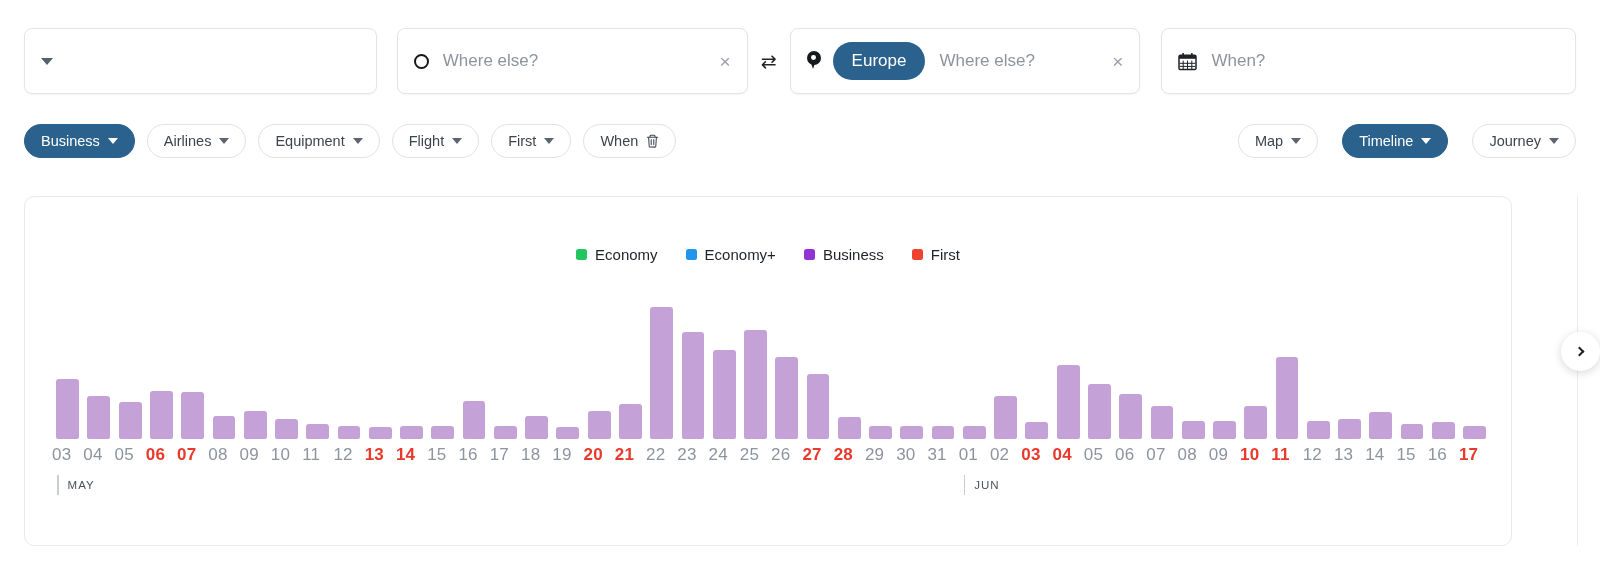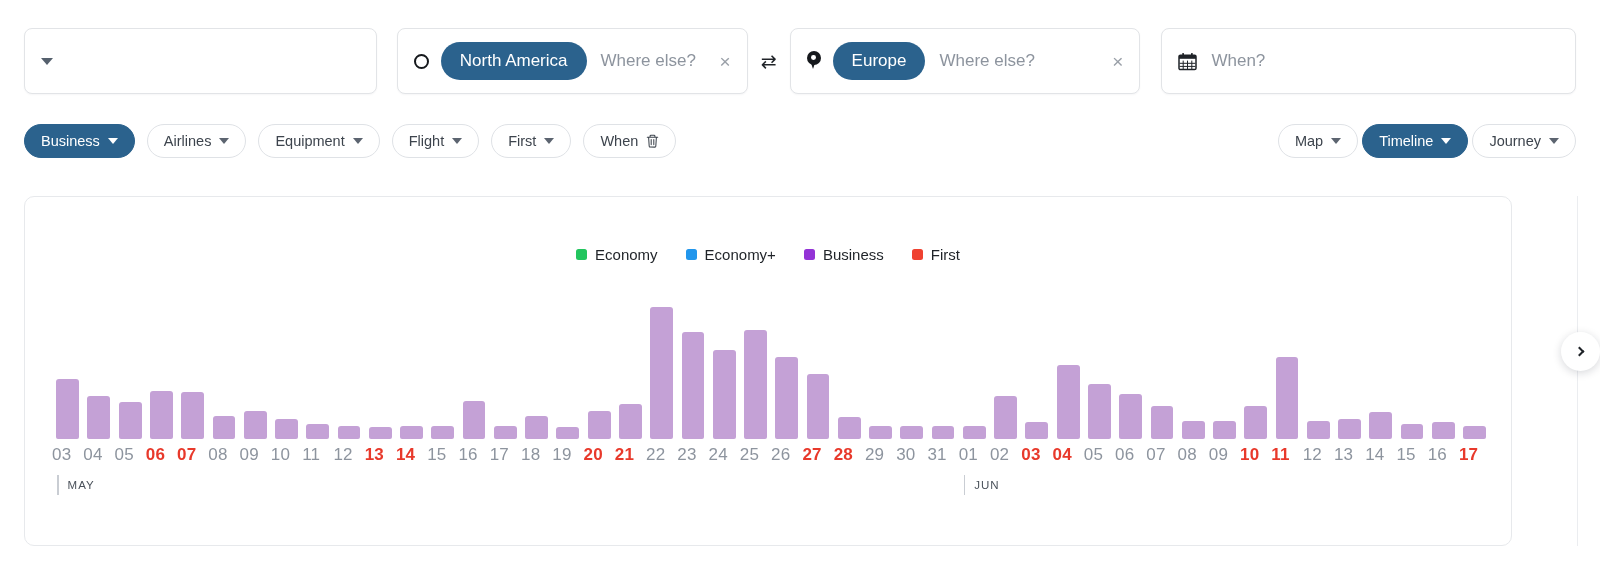--- a/index.html
+++ b/index.html
@@ -89,21 +89,21 @@
   .cal-icon { width:19px; height:19px; position:relative; flex:0 0 auto; }
   .cal-icon svg { display:block; }
 
   
   .filter-row {
     position: absolute; left: 24px; top: 124px;
     display: flex; align-items: center; gap: 12px;
   }
   .filter-row-right {
     position: absolute; right: 24px; top: 124px;
-    display: flex; align-items: center; gap: 4px;
+    display: flex; align-items: center; gap: 24px;
   }
   .chip {
     height: 34px;
     border-radius: 999px;
     border: 1px solid #dfe2e6;
     background: #fff;
     color: #3d444d;
     font-size: 14.5px;
     display: inline-flex; align-items: center; gap: 8px;
     padding: 0 16px;
@@ -182,21 +182,20 @@
 <div class="app">
 
   <div class="search-row">
 
     <div class="field field-airline">
       <span class="chev-down chev-lg"></span>
     </div>
 
     <div class="field field-origin">
       <span class="circle-icon"></span>
-      <span class="pill-region">North America</span>
       <span class="ghost-text">Where else?</span>
       <span class="field-x">×</span>
     </div>
 
     <div class="swap-btn">⇄</div>
 
     <div class="field field-dest">
       <span class="pin-icon">
           <span class="pin-dot"></span>
         </span>

